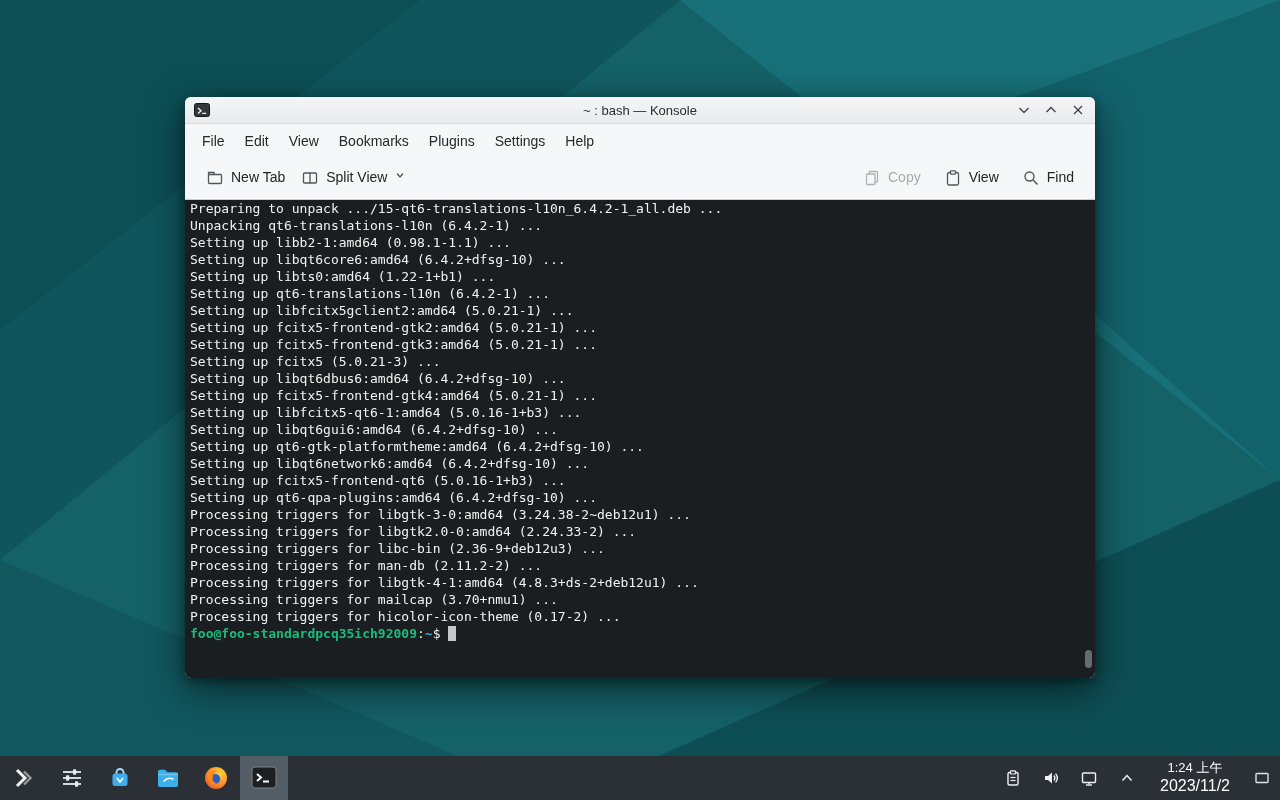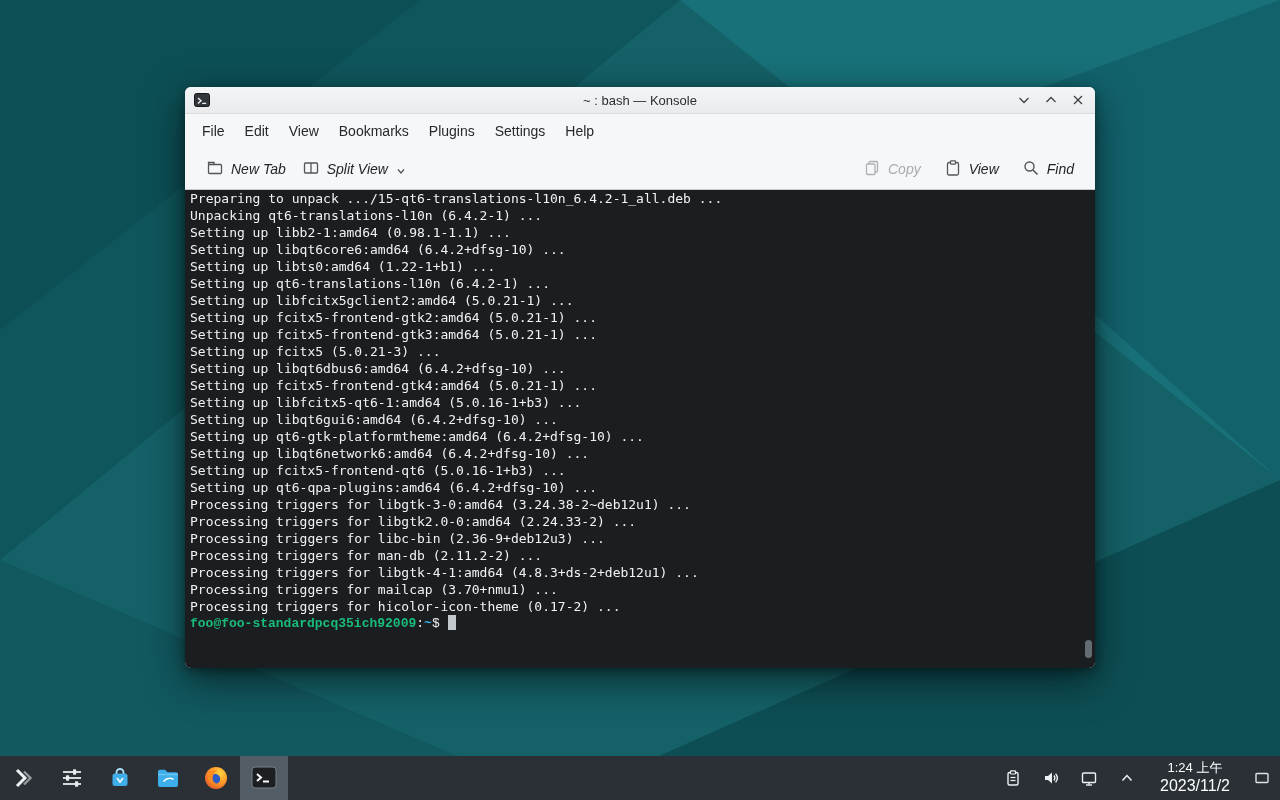--- a/index.html
+++ b/index.html
@@ -2,49 +2,49 @@
 <html style="--accent: #3daee9; --prompt-green: #1abc7c; --path-blue: #3daee9; --terminal-bg: #1b1e20; --panel-bg: #2b3036; --wallpaper-teal: #136066;"><head>
 <meta charset="utf-8">
 <style>
   * { margin:0; padding:0; box-sizing:border-box; }
   html,body { width:1280px; height:800px; overflow:hidden; }
   body { position:relative; font-family:"Liberation Sans", sans-serif; background:#136066; }
 
   .wallpaper { position:absolute; inset:0; width:100%; height:100%; display:block; }
 
   
-  .window { position:absolute; left:185px; top:87px; width:910px; height:581px;
+  .window { position:absolute; left:185px; top:97px; width:910px; height:581px;
             display:flex; flex-direction:column; border-radius:6px; overflow:hidden;
             background:#eff0f1;
             box-shadow:0 12px 38px rgba(0,0,0,.55), 0 3px 10px rgba(0,0,0,.35); }
   .titlebar { flex:0 0 27px; background:linear-gradient(#f4f5f6,#e9ebed);
               border-bottom:1px solid #d9dbdd; display:flex; align-items:center;
               padding:0 9px; position:relative; }
   .app-icon16 { width:16px; height:16px; flex:0 0 16px; }
   .title { position:absolute; left:0; right:0; text-align:center; font-size:13px;
            color:#2a2d30; pointer-events:none; }
   .winbtns { margin-left:auto; display:flex; gap:11px; align-items:center; z-index:1; }
   .winbtn { width:16px; height:16px; display:flex; align-items:center; justify-content:center; }
 
   .menubar { flex:0 0 33px; background:#f6f7f8; display:flex; align-items:center;
              padding:0 7px; font-size:14px; color:#26292c; }
   .menu-item { padding:5px 10px; border-radius:3px; }
 
   .toolbar { flex:0 0 43px; background:#f6f7f8; border-bottom:1px solid #c9cbcd;
              display:flex; align-items:center; padding:0 13px; font-size:14px; color:#232629; }
-  .tbtn { display:flex; align-items:flex-end; gap:7px; padding:7px 8px; border-radius:4px;font-style:italic; }
+  .tbtn { display:flex; align-items:flex-start; gap:7px; padding:7px 8px; border-radius:4px; }
   .tbtn.disabled { color:#a8abad; }
   .tb-right { margin-left:auto; display:flex; align-items:center; gap:7px; }
 
   
   .terminal { flex:1; background:var(--terminal-bg,#1b1e20); color:#f1f2f2; position:relative;
               font-family:"DejaVu Sans Mono","Liberation Mono",monospace;
               font-size:13px; line-height:17px; padding:0 16px 0 5px; overflow:hidden; }
   .term-line { white-space:pre; }
-  .prompt-line { white-space:pre;font-family:Liberation Mono, monospace; }
+  .prompt-line { white-space:pre; }
   .p-user { color:var(--prompt-green,#1abc7c); font-weight:bold; }
   .p-path { color:var(--path-blue,#3daee9); font-weight:bold; }
   .cursor { display:inline-block; width:8px; height:15px; background:#c3c8cc;
             vertical-align:-3px; }
   .term-thumb { position:absolute; bottom:10px; right:3px; width:7px; height:18px;
                 border-radius:3.5px; background:#636c72; }
 
   
   .taskbar { position:absolute; left:0; right:0; bottom:0; height:44px;
              background:var(--panel-bg,#2b3036); display:flex; align-items:stretch; z-index:5; }

